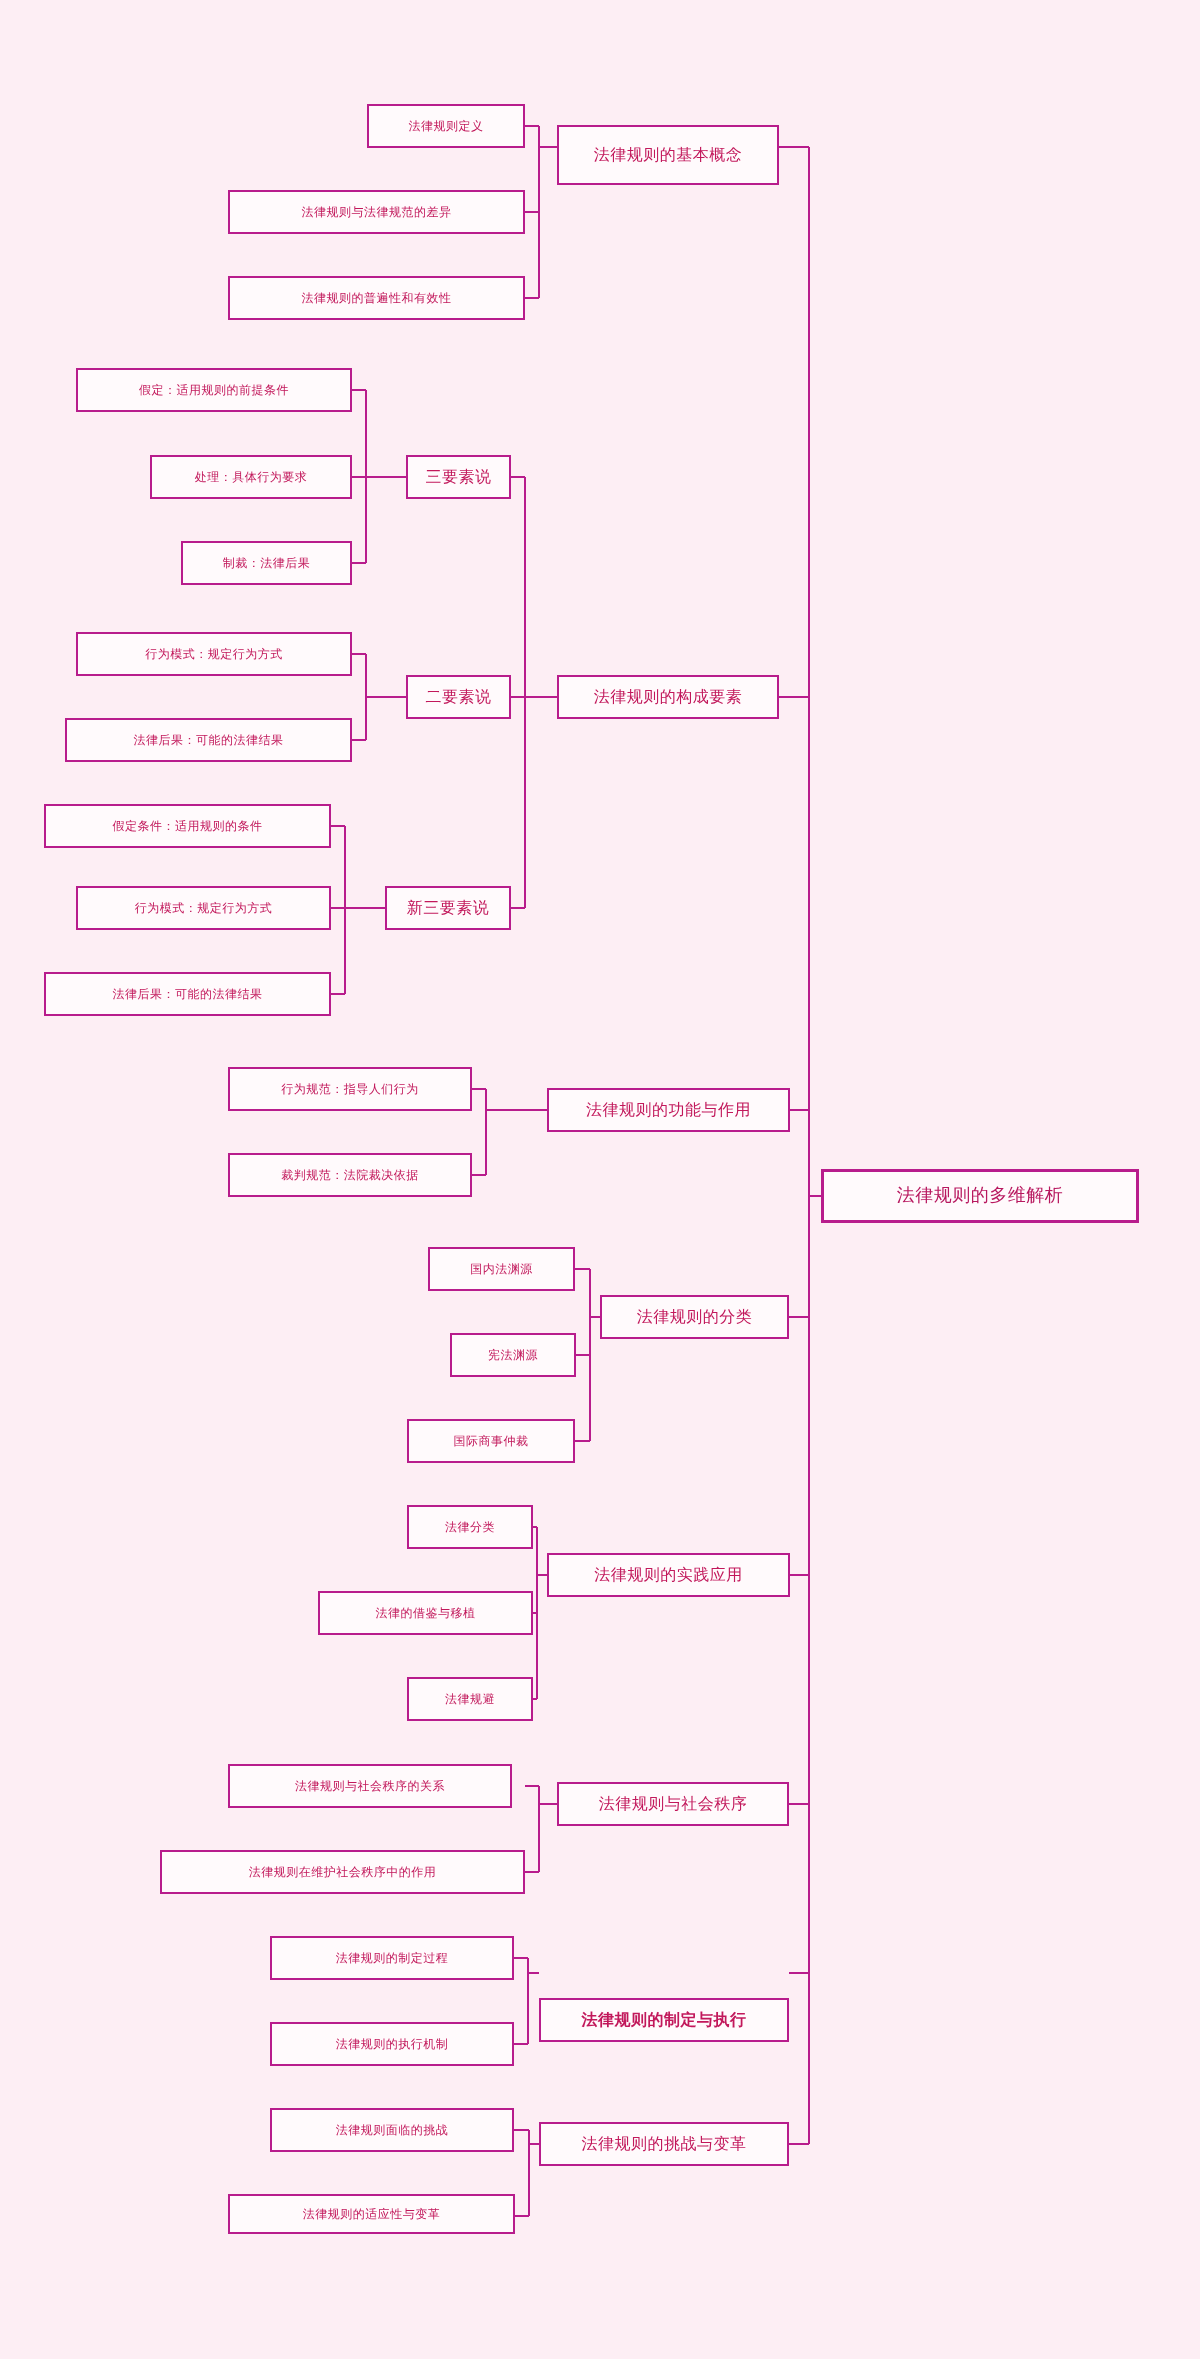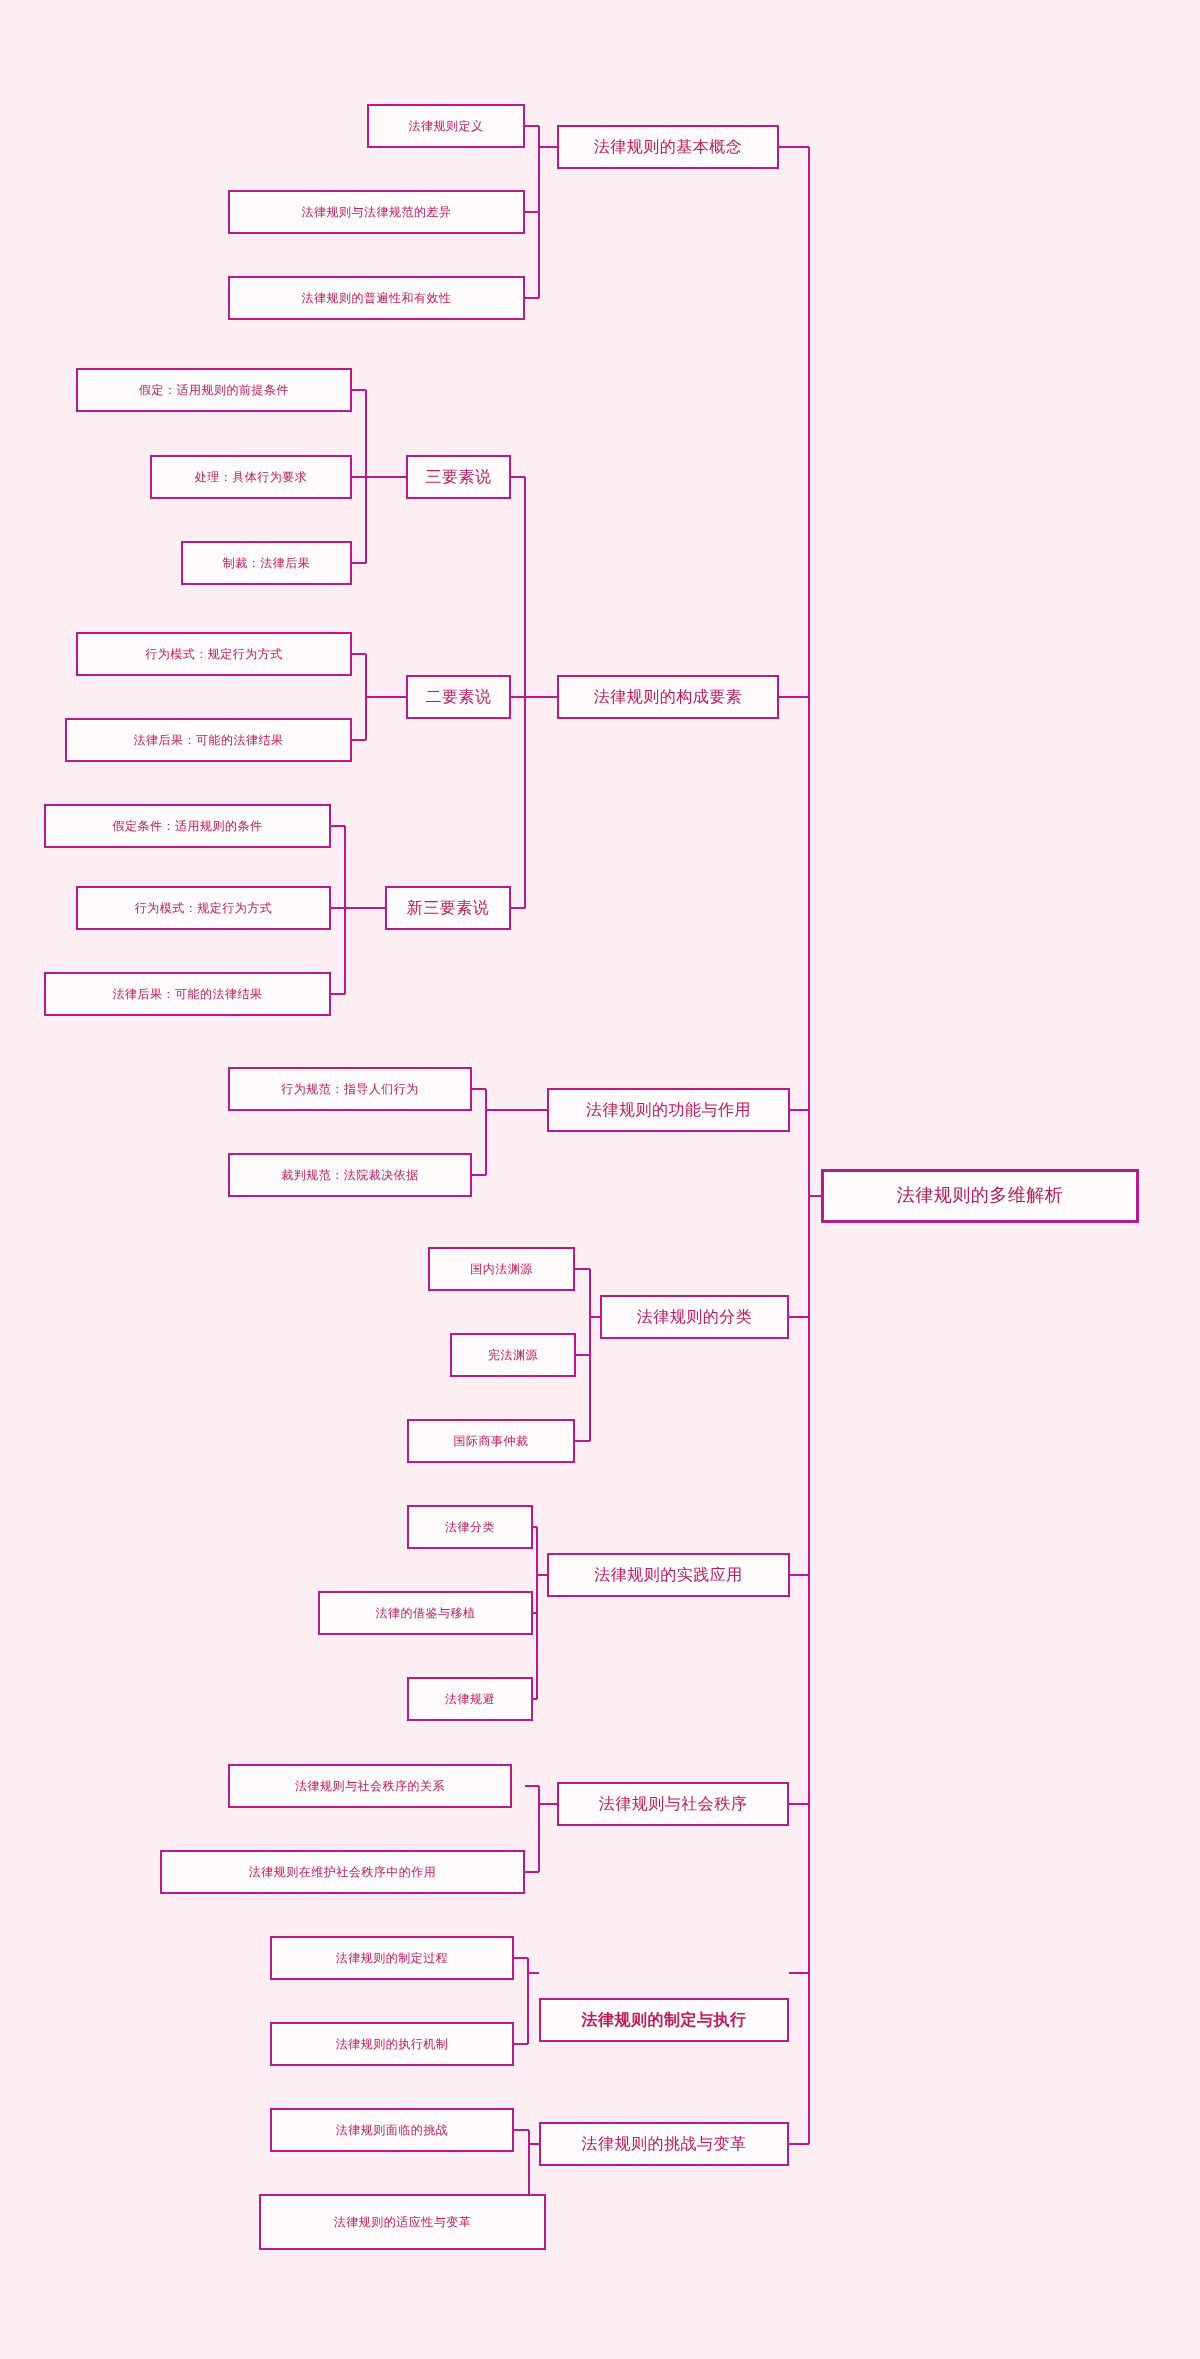--- a/index.html
+++ b/index.html
@@ -113,21 +113,21 @@
       <path d="M 789 1804 C 801 1804 807 1804 809 1804" fill="none" stroke="#b81c8c" stroke-width="2"></path>
       <path d="M 789 1973 C 801 1973 807 1973 809 1973" fill="none" stroke="#b81c8c" stroke-width="2"></path>
       <path d="M 789 2144 C 801 2144 807 2144 809 2144" fill="none" stroke="#b81c8c" stroke-width="2"></path>
       <path d="M 809 1196 L 821 1196" fill="none" stroke="#b81c8c" stroke-width="2"></path>
     </svg>
 
   <div class="node root" id="node-root" style="left: 821px; top: 1169px; width: 318px; height: 54px;">
       <span>法律规则的多维解析</span>
     </div>
 
-  <div class="node branch" id="node-b0" style="left: 557px; top: 125px; width: 222px; height: 44px;">
+  <div class="node branch" id="node-b0" style="left: 557px; top: 125px; width: 222px; height: 60px;">
       <span>法律规则的基本概念</span>
     </div>
   <div class="node branch" id="node-b1" style="left: 557px; top: 675px; width: 222px; height: 44px;">
       <span>法律规则的构成要素</span>
     </div>
   <div class="node branch" id="node-b2" style="left: 547px; top: 1088px; width: 243px; height: 44px;">
       <span>法律规则的功能与作用</span>
     </div>
   <div class="node branch" id="node-b3" style="left: 600px; top: 1295px; width: 189px; height: 44px;">
       <span>法律规则的分类</span>
@@ -229,17 +229,17 @@
   <div class="node leaf" id="node-l21" style="left: 270px; top: 1936px; width: 244px; height: 44px;">
       <span>法律规则的制定过程</span>
     </div>
   <div class="node leaf" id="node-l22" style="left: 270px; top: 2022px; width: 244px; height: 44px;">
       <span>法律规则的执行机制</span>
     </div>
 
   <div class="node leaf" id="node-l23" style="left: 270px; top: 2108px; width: 244px; height: 44px;">
       <span>法律规则面临的挑战</span>
     </div>
-  <div class="node leaf" id="node-l24" style="left: 228px; top: 2194px; width: 287px; height: 56px; margin-left: 31px;">
+  <div class="node leaf" id="node-l24" style="left: 228px; top: 2194px; width: 287px; height: 40px;">
       <span>法律规则的适应性与变革</span>
     </div>
 
 </div>
 
 </body></html>

